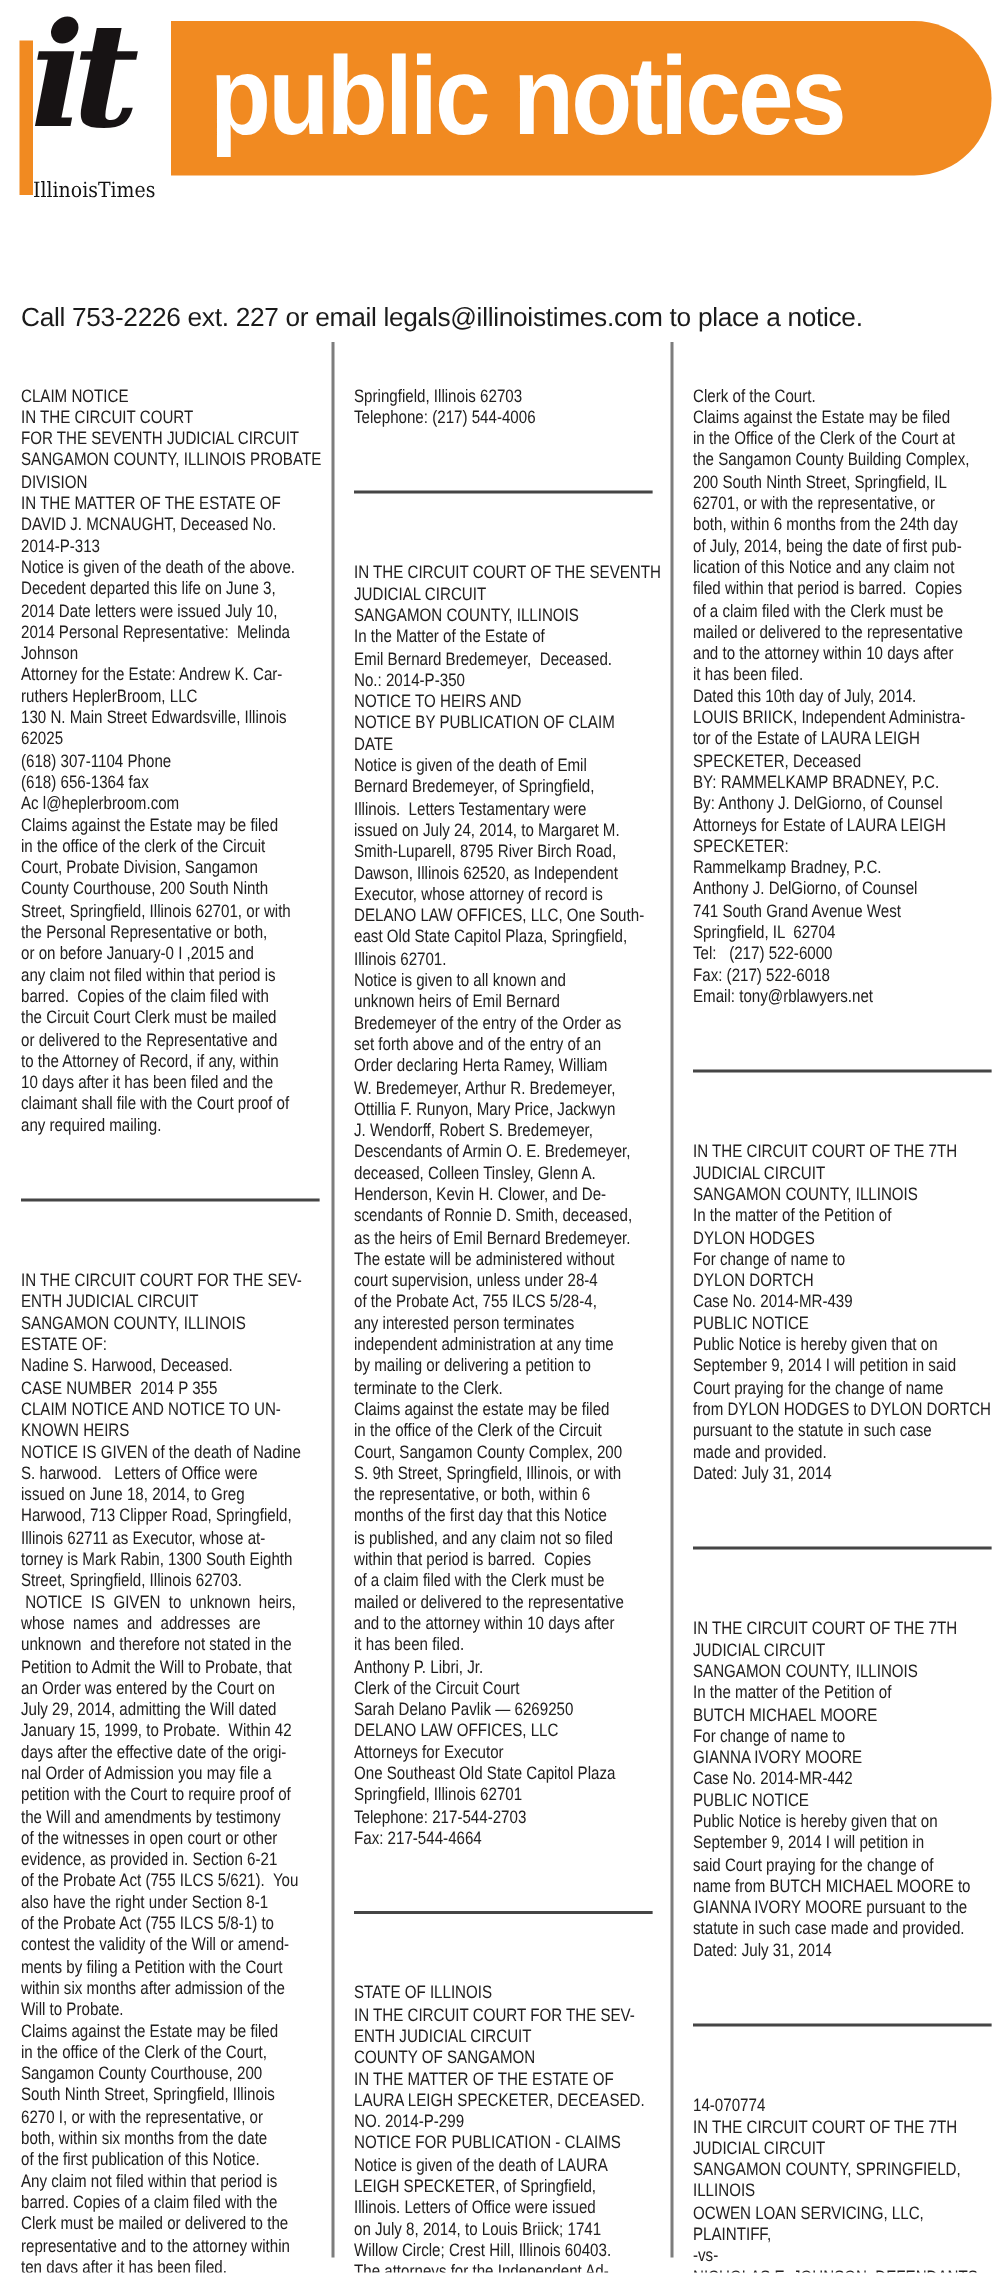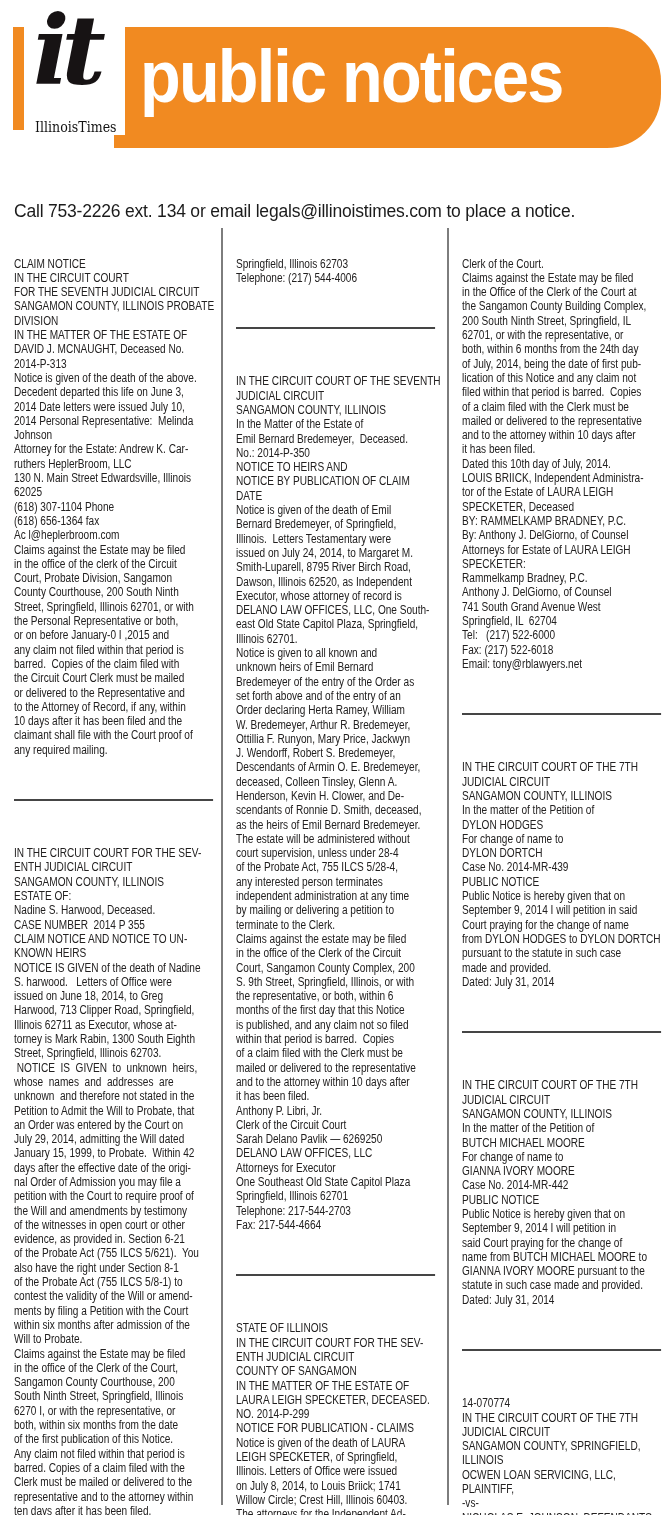--- a/index.html
+++ b/index.html
@@ -3,27 +3,27 @@
 <meta charset="utf-8">
 <style>
   html,body{margin:0;padding:0;}
   body{
     width:672px;height:1515px;position:relative;overflow:hidden;
     background:#ffffff;color:#1e1e1e;
     font-family:"Liberation Sans",sans-serif;
   }
   
   .accent-bar{position:absolute;left:13px;top:27px;width:11px;height:103px;}
-  .banner{position:absolute;left:114px;top:27px;width:547px;height:121px;border-radius:0 54px 54px 0;}
+  .banner{position:absolute;left:114px;top:14px;width:547px;height:103px;border-radius:0 54px 54px 0;}
   .banner-text{
     position:absolute;left:26px;top:0;height:103px;line-height:100px;
     color:#ffffff;font-weight:bold;font-size:74px;letter-spacing:-2px;
     transform:scaleX(0.90);transform-origin:0 50%;white-space:nowrap;
   }
-  .logo{position:absolute;left:35px;top:4px;width:90px;height:131px;background:#ffffff;z-index:2;}
+  .logo{position:absolute;left:22px;top:4px;width:90px;height:131px;background:#ffffff;z-index:2;}
   .logo-it{
     font-family:"DejaVu Serif",serif;font-weight:bold;font-style:italic;
     font-size:96px;line-height:0.98;color:#171314;margin-left:-2px;letter-spacing:-8px;
     white-space:nowrap;
   }
   .logo-wordmark{
     position:absolute;left:0;bottom:0;
     font-family:"DejaVu Serif",serif;font-size:14px;color:#121212;
     white-space:nowrap;transform:scaleX(0.90);transform-origin:0 50%;
   }
@@ -54,21 +54,21 @@
   <header>
     <div class="accent-bar accent-bg" style="background: rgb(241, 138, 33);"></div>
     <div class="banner accent-bg" style="background: rgb(241, 138, 33);">
       <div class="banner-text">public notices</div>
     </div>
     <div class="logo">
       <div class="logo-it">it</div>
       <div class="logo-wordmark">IllinoisTimes</div>
     </div>
     <div class="contact">
-      <div>Call 753-2226 ext. 134 or email legals@illinoistimes.com to place a notice.</div>
+      <div>Call 753-2226 ext. 227 or email legals@illinoistimes.com to place a notice.</div>
     </div>
   </header>
 
   <div class="vrule vrule-1"></div>
   <div class="vrule vrule-2"></div>
 
   <div class="col col-1">
     <div class="col-inner">
       <div class="section">CLAIM NOTICE
 IN THE CIRCUIT COURT

